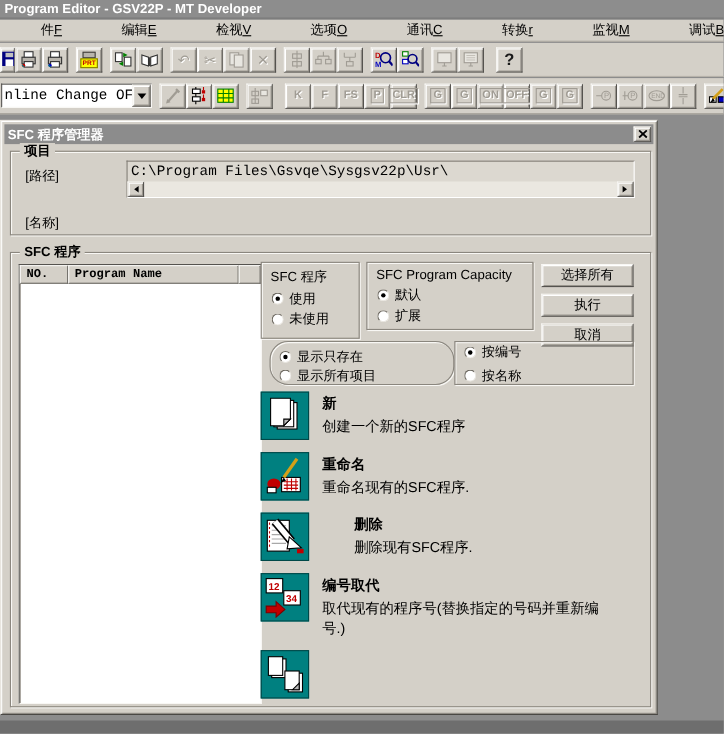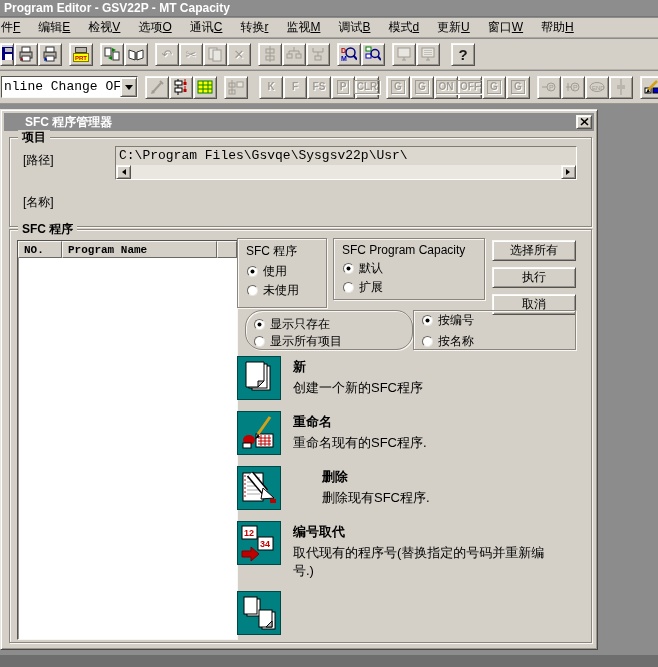--- a/index.html
+++ b/index.html
@@ -3,21 +3,21 @@
 <meta charset="utf-8">
 <style>
 *{margin:0;padding:0;box-sizing:border-box;}
 html,body{width:658px;height:667px;overflow:hidden;}
 body{font-family:"Liberation Sans",sans-serif;background:#8c8c8c;}
 .screen{position:relative;width:658px;height:667px;background:#8c8c8c;overflow:hidden;}
 .app-titlebar{position:absolute;left:0;top:0;width:658px;height:17px;background:#8d8d8d;color:#fff;
   font-weight:bold;font-size:12px;line-height:17px;padding-left:4px;border-bottom:1px solid #777;}
 .menubar{position:absolute;left:0;top:18px;width:658px;height:20px;background:#d4d0c8;display:flex;
   align-items:center;font-size:12px;color:#000;border-bottom:1px solid #aaa69e;}
-.menu-item{padding:2px 9px;white-space:nowrap;}
+.menu-item{padding:2px 9px;white-space:nowrap;margin-left:36px;}
 .menu-item:first-child{padding-left:1px;}
 .mn{text-decoration:underline;}
 .toolbar{position:absolute;left:0;width:658px;background:#d4d0c8;display:flex;align-items:center;overflow:hidden;}
 .tb-row1{top:39px;height:31px;border-bottom:1px solid #b6b2aa;}
 .tb-row2{top:71px;height:33px;border-bottom:1px solid #9a968e;}
 .btn3d{background:#d4d0c8;border:1px solid;border-color:#f8f7f4 #55534f #55534f #f8f7f4;
   box-shadow:inset 1px 1px 0 #fff,inset -1px -1px 0 #99958d;}
 .tb{width:24px;height:23px;display:flex;align-items:center;justify-content:center;flex:0 0 auto;}
 .tb.cutoff{width:14px;overflow:hidden;justify-content:flex-end;}
 .sep{width:7px;flex:0 0 auto;}
@@ -37,21 +37,21 @@
 .tri-right{width:0;height:0;border:3px solid transparent;border-left:4px solid #000;margin-left:2px;}
 .prt-icon{width:16px;height:16px;position:relative;}
 .prt-top{position:absolute;left:2px;top:1px;width:12px;height:6px;background:#b8b4ac;border:1px solid #403e3a;}
 .prt-bottom{position:absolute;left:0;top:7px;width:16px;height:9px;background:#ffff00;border:1px solid #807b00;
   display:flex;align-items:center;justify-content:center;}
 .prt-label{font:bold 6px "Liberation Sans",sans-serif;color:#c00000;letter-spacing:0;}
 .dialog{position:absolute;left:0;top:109px;width:598px;height:541px;background:#d4d0c8;
   border:1px solid;border-color:#e8e5df #4a4844 #4a4844 #e8e5df;
   box-shadow:inset 1px 1px 0 #fff,inset -1px -1px 0 #99958d;padding:3px;}
 .dlg-titlebar{height:18px;background:#8c8c8c;position:relative;display:flex;align-items:center;}
-.dlg-title{color:#fff;font-weight:bold;font-size:12px;padding-left:21px;}
+.dlg-title{color:#fff;font-weight:bold;font-size:12px;padding-left:3px;}
 .dlg-close{position:absolute;right:2px;top:2px;width:16px;height:14px;display:flex;
   align-items:center;justify-content:center;}
 .dlg-body{position:relative;width:100%;height:517px;}
 .etched{position:absolute;border:1px solid #8a867e;box-shadow:1px 1px 0 #f8f7f4,inset 1px 1px 0 #f8f7f4;}
 .legend{position:absolute;top:-8px;left:8px;background:#d4d0c8;padding:0 4px;
   font-weight:bold;font-size:12px;color:#000;line-height:14px;}
 .lbl{position:absolute;font-size:12px;color:#000;}
 .fieldbox{position:absolute;background:#dcd8d0;border:1px solid;border-color:#807c74 #fff #fff #807c74;}
 .field-text{height:17px;font:13px "Liberation Mono",monospace;color:#000;padding:1px 0 0 3px;
   white-space:nowrap;overflow:hidden;}
@@ -83,21 +83,21 @@
 .bottom-strip{position:absolute;left:0;bottom:0;width:658px;height:12px;background:#6e6e6e;}
 svg{display:block;}
 svg text{font-family:"Liberation Sans",sans-serif;}
 </style>
 </head>
 <body>
 
 <div class="screen">
 
   <div class="app-titlebar">
-    <span>Program Editor - GSV22P - MT Capacity</span>
+    <span>Program Editor - GSV22P - MT Developer</span>
   </div>
 
   <div class="menubar">
     <span class="menu-item"><span>件</span><span class="mn">F</span></span>
     <span class="menu-item"><span>编辑</span><span class="mn">E</span></span>
     <span class="menu-item"><span>检视</span><span class="mn">V</span></span>
     <span class="menu-item"><span>选项</span><span class="mn">O</span></span>
     <span class="menu-item"><span>通讯</span><span class="mn">C</span></span>
     <span class="menu-item"><span>转换</span><span class="mn">r</span></span>
     <span class="menu-item"><span>监视</span><span class="mn">M</span></span>
@@ -350,21 +350,21 @@
     <div class="dlg-titlebar">
       <span class="dlg-title">SFC 程序管理器</span>
       <span class="dlg-close btn3d">
         <svg width="9" height="8">
             <path d="M1,0.5 L8,7 M8,0.5 L1,7" stroke="#000" stroke-width="1.6"></path>
           </svg>
       </span>
     </div>
     <div class="dlg-body">
 
-      <div class="etched" style="left:5px;top:6px;width:583px;height:90px;">
+      <div class="etched" style="left:5px;top:6px;width:583px;height:77px;">
         <span class="legend">项目</span>
         <span class="lbl" style="left:13px;top:14px;">[路径]</span>
         <div class="fieldbox" style="left:105px;top:8px;width:462px;height:34px;">
           <div class="field-text">C:\Program Files\Gsvqe\Sysgsv22p\Usr\</div>
           <div class="hscroll">
             <span class="scroll-btn btn3d">
                 <span class="tri-left"></span>
               </span>
             <span class="scroll-track"></span>
             <span class="scroll-btn btn3d">

